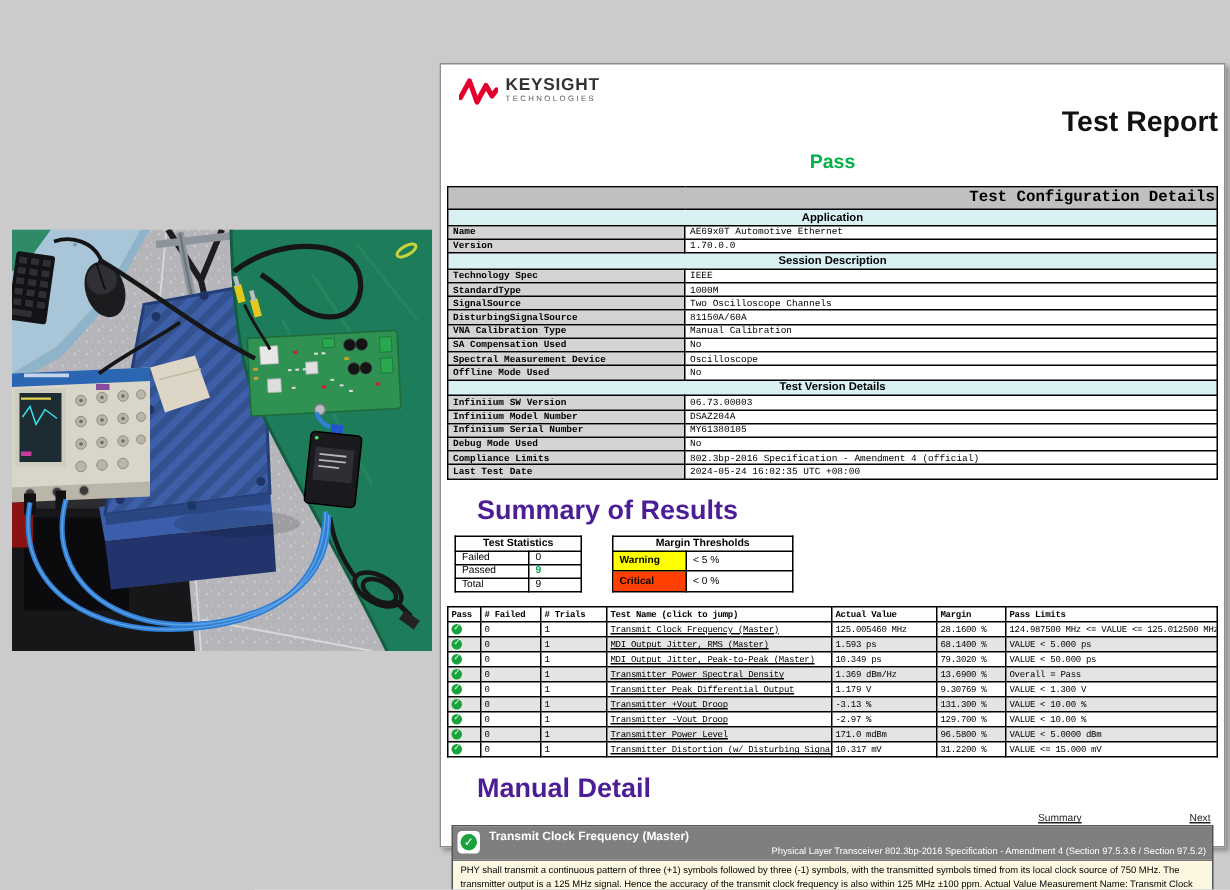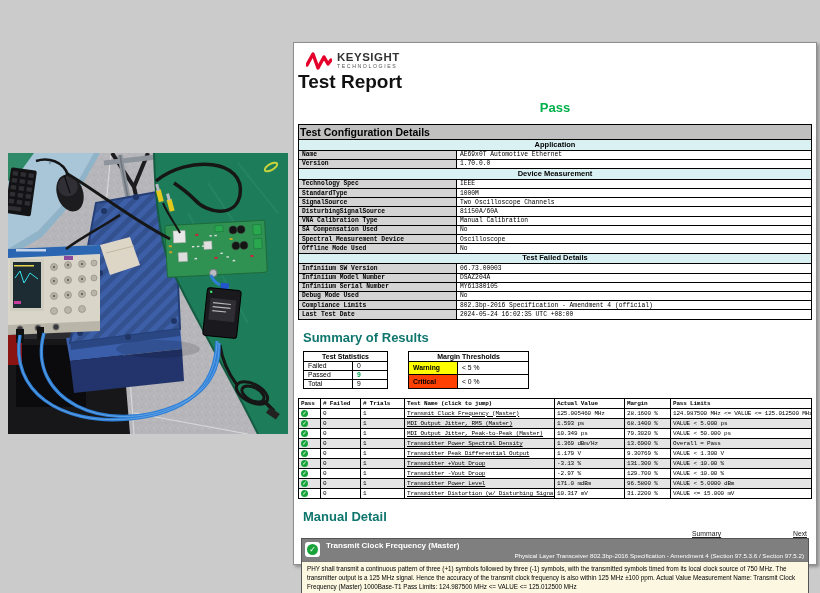--- a/index.html
+++ b/index.html
@@ -7,33 +7,33 @@
           font-family:"Liberation Sans",sans-serif;}
   
   .photo{position:absolute;left:8px;top:153px;width:280px;height:281px;}
   
   .report{position:absolute;left:293px;top:42px;width:524px;height:523px;background:#fff;
           border:1px solid #8e8e8e;box-shadow:2px 2px 3px rgba(0,0,0,.3);box-sizing:border-box;
           padding:5px 4px 0 4px;}
   .logo{display:flex;align-items:center;gap:5px;margin:3px 0 0 8px;}
   .logo-txt .k1{font-weight:bold;font-size:11.5px;letter-spacing:.5px;color:#333;line-height:1;}
   .logo-txt .k2{font-size:5.2px;letter-spacing:1.6px;color:#555;line-height:1.3;}
-  h1.rtitle{text-align:left;font-size:19px;font-weight:bold;margin:0 0 7px 0;color:#111;}
+  h1.rtitle{text-align:right;font-size:19px;font-weight:bold;margin:0 0 7px 0;color:#111;}
   .pstatus{text-align:center;font-size:13px;font-weight:bold;color:#00b14a;margin-bottom:9px;}
   
   table.cfg{width:100%;border-collapse:collapse;table-layout:fixed;}
   .cfg td{border:1px solid #000;font-family:"Liberation Mono",monospace;font-size:6.3px;
           padding:0.5px 3px;line-height:1.15;overflow:hidden;white-space:nowrap;}
   .cfg td.lbl{background:#d4d4d4;font-weight:bold;}
-  .cfg tr.titlebar td{background:#c0c0c0;font-family:Liberation Sans, sans-serif;
-          font-size:10.5px;font-weight:bold;text-align:left;padding:1px;}
+  .cfg tr.titlebar td{background:#c0c0c0;font-family:Liberation Mono, monospace;
+          font-size:10.5px;font-weight:bold;text-align:right;padding:1px;}
   .cfg tr.subhead td{background:#daf1f4;font-family:Liberation Sans, sans-serif;
           font-size:7.5px;font-weight:bold;text-align:center;padding:0.5px;}
   
-  h2.sec{font-size:13px;font-weight:bold;margin:10px 0 6px 5px;color:#0f766e;}
+  h2.sec{font-size:18px;font-weight:bold;margin:10px 0 6px 20px;color:#4c1d95;}
   .mini-wrap{display:flex;gap:20px;margin-left:5px;}
   table.mini{border-collapse:collapse;}
   .mini th{border:1px solid #000;font-size:7px;font-weight:bold;padding:1px 5px;background:#fdfdfd;}
   .mini td{border:1px solid #000;font-size:6.8px;padding:0.5px 4px;background:#fff;}
   .mini td.w1{min-width:40px;}
   .mini td.w2{min-width:26px;}
   .mini td.w3{min-width:62px;}
   .green{color:#00a650;font-weight:bold;}
   .warn{background:#ffff00 !important;font-weight:bold;}
   .crit{background:#ff4000 !important;font-weight:bold;}
@@ -335,21 +335,21 @@
           <td class="lbl">Name</td>
           <td>AE69x0T Automotive Ethernet</td>
         </tr>
           <tr>
           <td class="lbl">Version</td>
           <td>1.70.0.0</td>
         </tr>
         </tbody>
       <tbody>
           <tr class="subhead">
-            <td colspan="2">Device Measurement</td>
+            <td colspan="2">Session Description</td>
           </tr>
         </tbody>
       <tbody>
 
       <tr>
           <td class="lbl">Technology Spec</td>
           <td>IEEE</td>
         </tr>
           <tr>
           <td class="lbl">StandardType</td>
@@ -375,21 +375,21 @@
           <td class="lbl">Spectral Measurement Device</td>
           <td>Oscilloscope</td>
         </tr>
           <tr>
           <td class="lbl">Offline Mode Used</td>
           <td>No</td>
         </tr>
         </tbody>
       <tbody>
           <tr class="subhead">
-            <td colspan="2">Test Failed Details</td>
+            <td colspan="2">Test Version Details</td>
           </tr>
         </tbody>
       <tbody>
 
       <tr>
           <td class="lbl">Infiniium SW Version</td>
           <td>06.73.00003</td>
         </tr>
           <tr>
           <td class="lbl">Infiniium Model Number</td>

